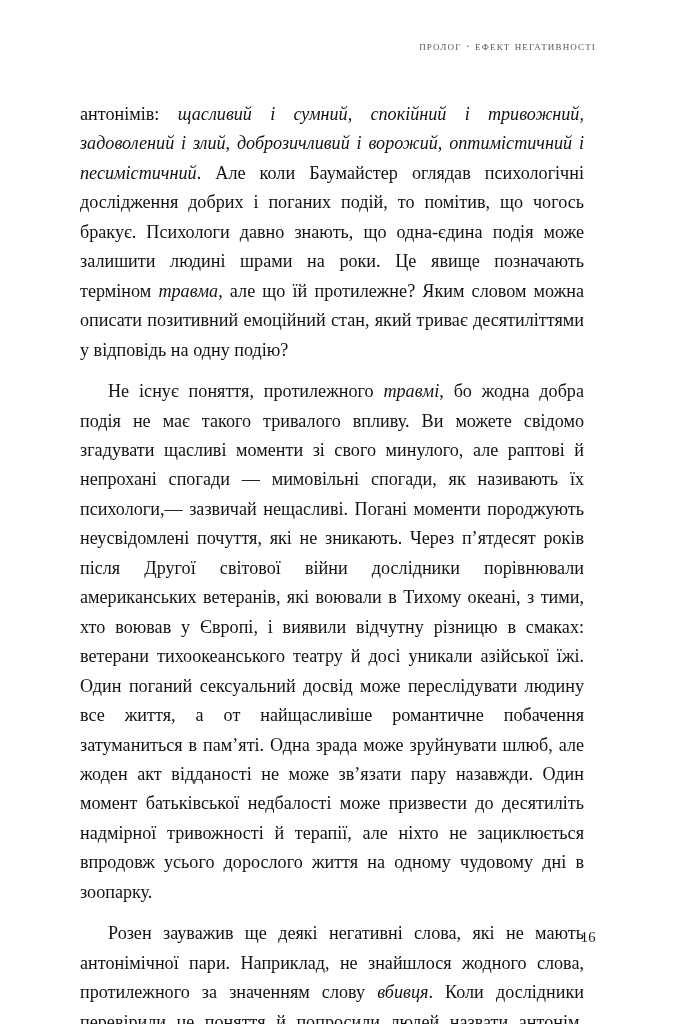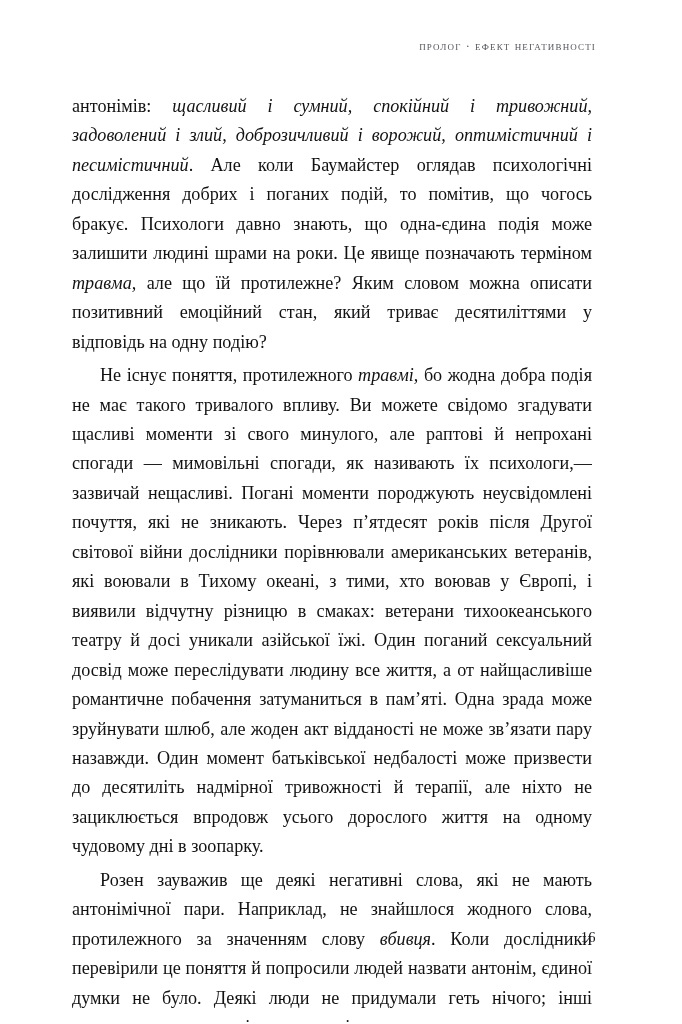--- a/index.html
+++ b/index.html
@@ -39,21 +39,21 @@
   }
 
   
   .textblock {
     position: absolute;
     left: 68px;
     top: 88px;
     width: 528px;
   }
   p.body-par {
-    margin: 4px;
+    margin: 12px;
     font-size: 18.15px;
     line-height: 29.45px;
     text-align: justify;
     text-justify: inter-word;
     color: #121214;
     word-spacing: 0px;
     hyphens: manual;
     -webkit-hyphens: manual;
   }
   p.body-par.indent {

